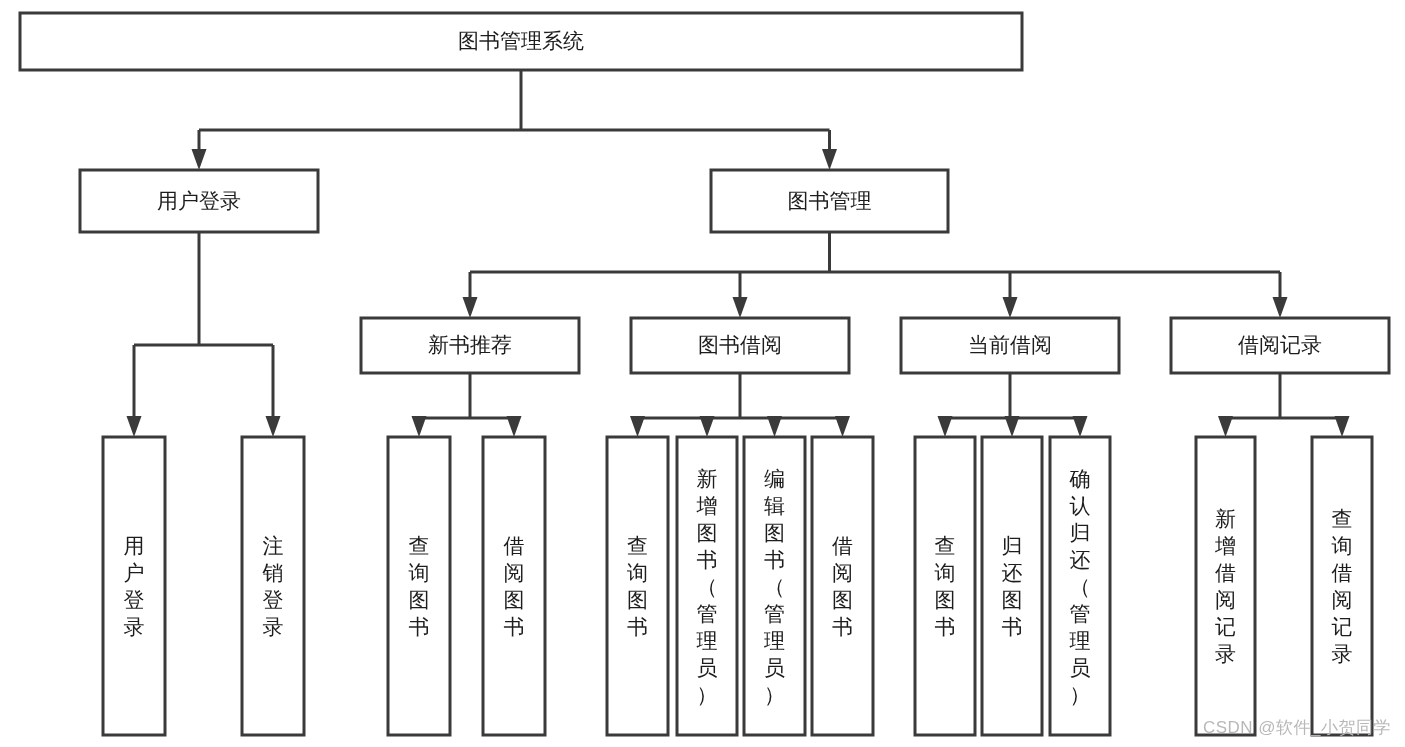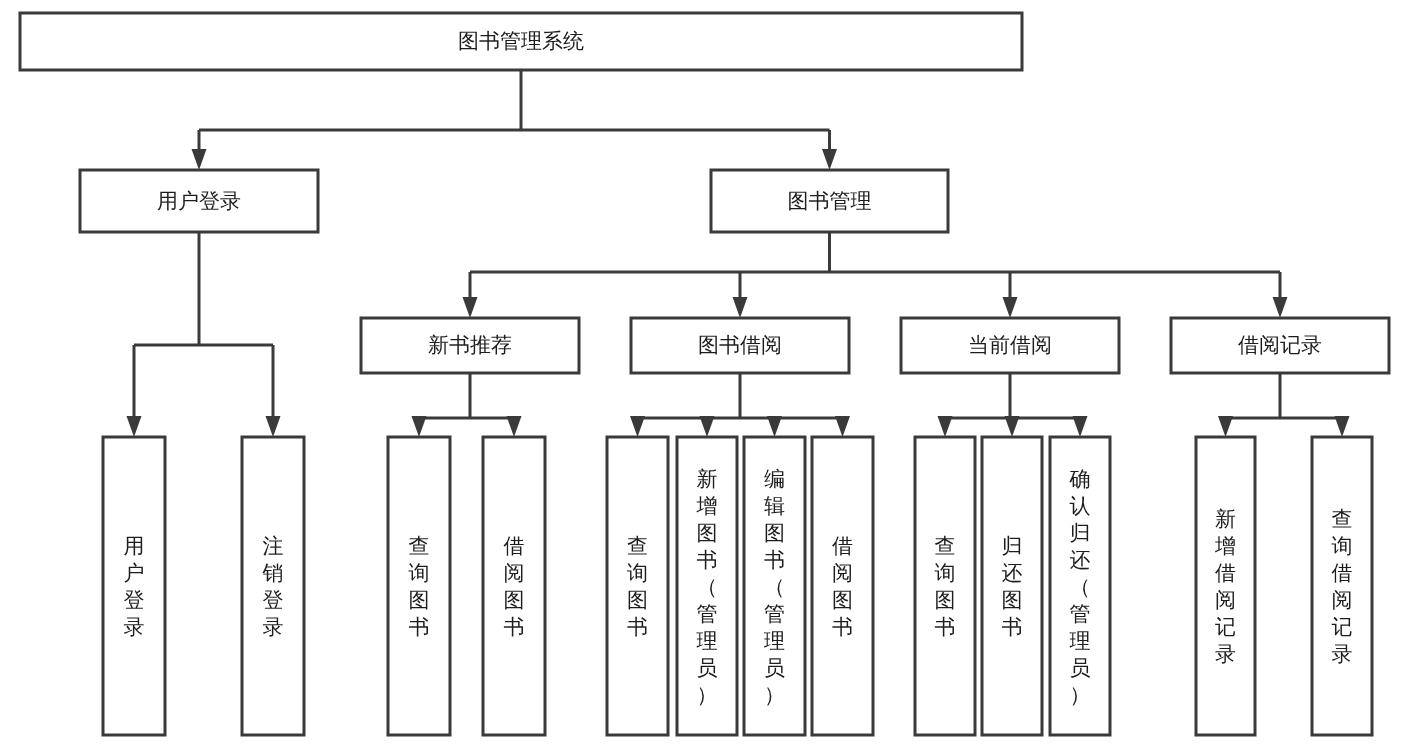--- a/index.html
+++ b/index.html
@@ -204,13 +204,14 @@
           <rect x="1196" y="437" width="59" height="298" class="node-box"></rect>
           <text x="1225.5" y="0" class="node-label-v"><tspan x="1225.5" y="526.06">新</tspan><tspan x="1225.5" y="553.06">增</tspan><tspan x="1225.5" y="580.06">借</tspan><tspan x="1225.5" y="607.06">阅</tspan><tspan x="1225.5" y="634.06">记</tspan><tspan x="1225.5" y="661.06">录</tspan></text>
         </g>
         <g>
           <rect x="1312" y="437" width="60" height="298" class="node-box"></rect>
           <text x="1342" y="0" class="node-label-v"><tspan x="1342" y="526.06">查</tspan><tspan x="1342" y="553.06">询</tspan><tspan x="1342" y="580.06">借</tspan><tspan x="1342" y="607.06">阅</tspan><tspan x="1342" y="634.06">记</tspan><tspan x="1342" y="661.06">录</tspan></text>
         </g>
       </g>
   </svg>
 
+  <div class="watermark">CSDN @软件_小贺同学</div>
 </div>
 
 </body></html>

